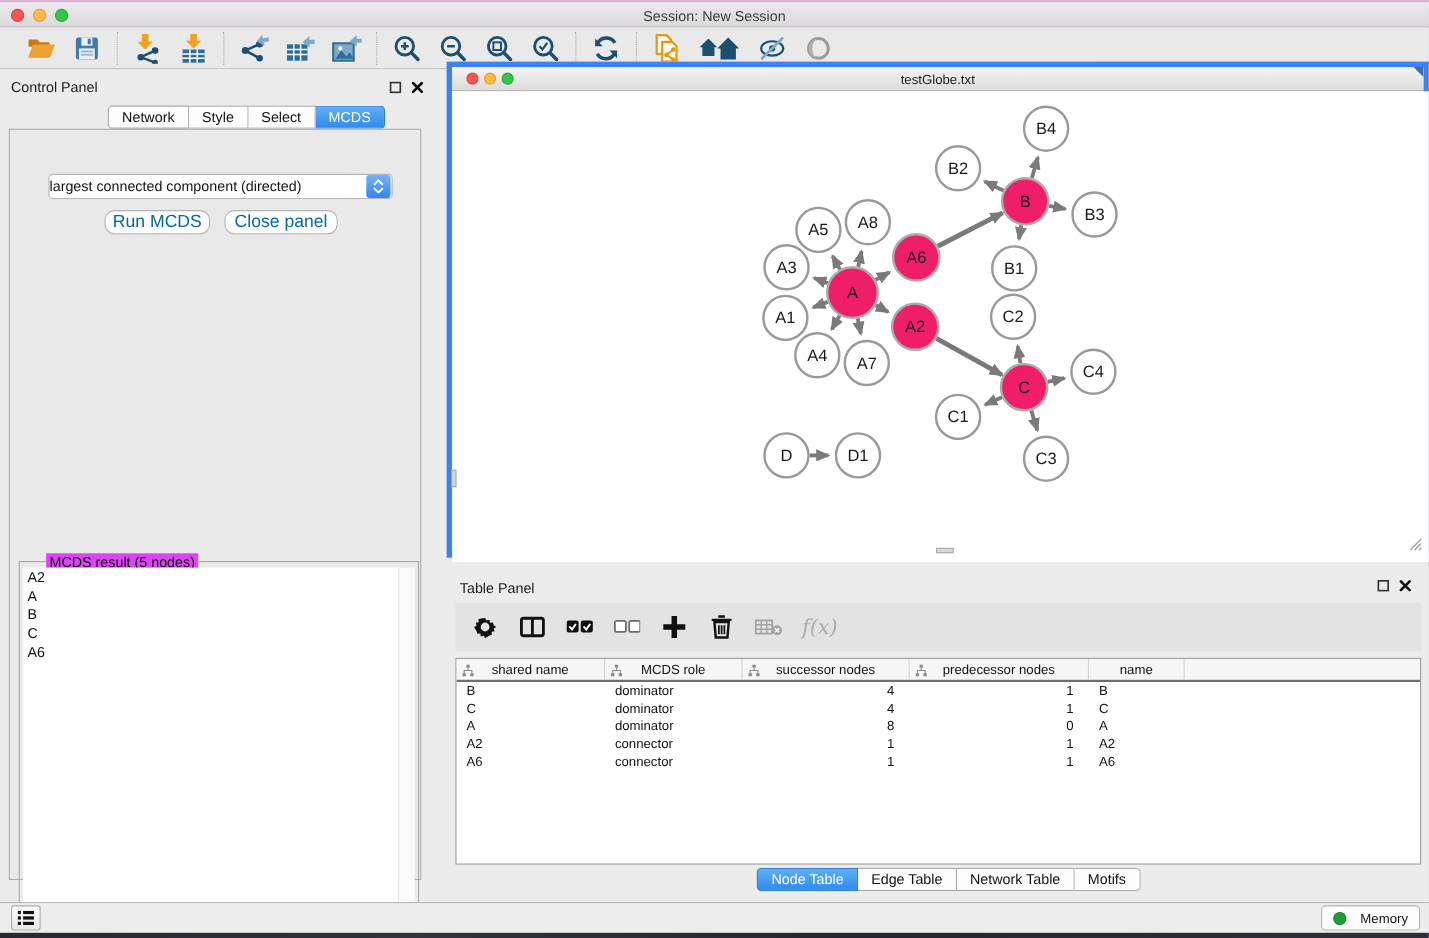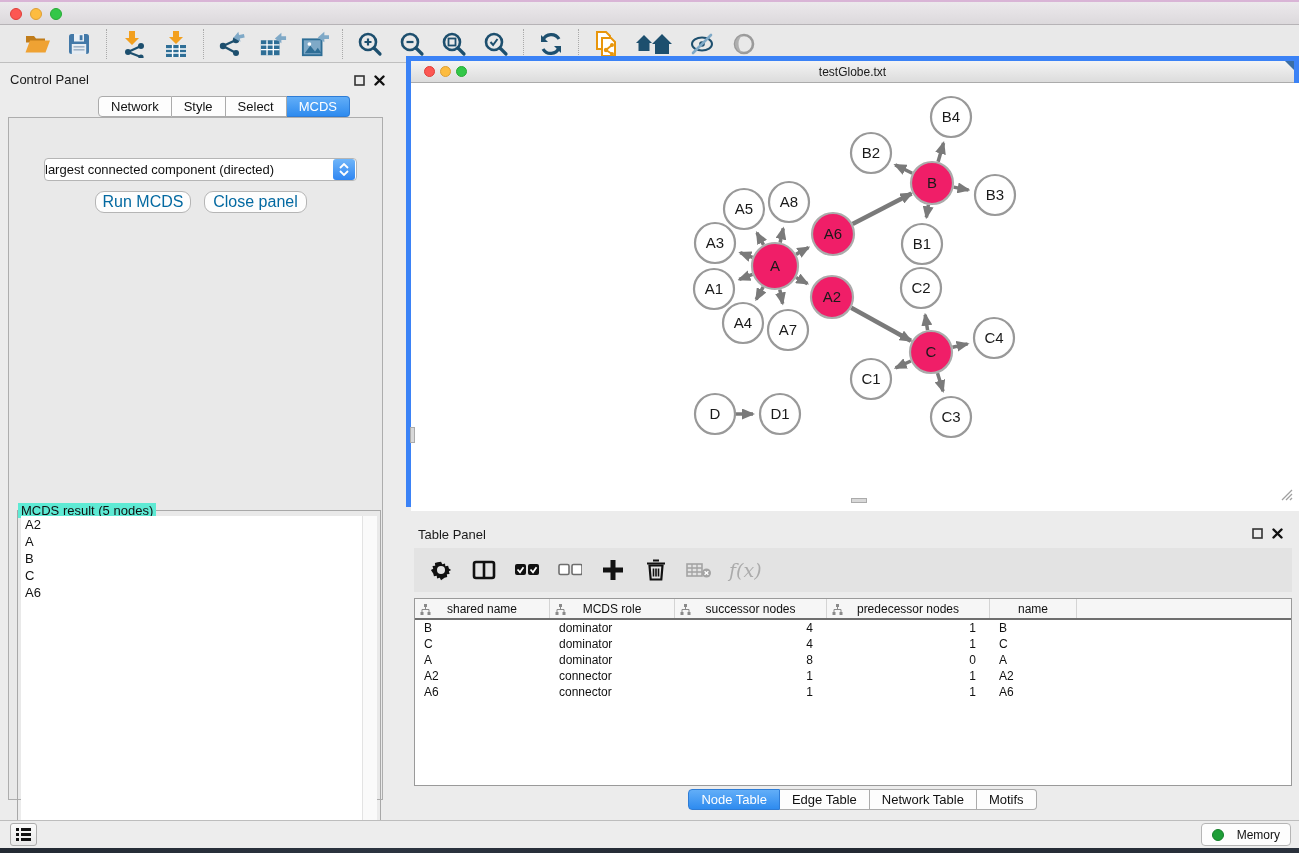--- a/index.html
+++ b/index.html
@@ -41,21 +41,21 @@
   .cp-body { position:absolute; left:8px; top:54px; width:375px; height:683px; background:#E9E9E9; border:1px solid #ADADAD; }
   .opt-label { position:absolute; left:0; width:100%; top:22px; text-align:center; font-size:13px; color:#111; }
   .dropdown { position:absolute; left:35px; top:40px; width:313px; height:23px; background:#fff;
     border:1px solid #B5B5B5; border-radius:4px; display:flex; align-items:center; cursor:pointer; }
   .dd-value { flex:1; font-size:13px; color:#111; padding-left:0; white-space:nowrap; overflow:hidden; }
   .dd-step { width:22px; height:21px; border-radius:3px; background:linear-gradient(#6FB5F9,#2F86F2);
     display:flex; flex-direction:column; align-items:center; justify-content:center; gap:1px; margin-right:1px; }
   .btn { position:absolute; height:22px; background:#FDFDFD; border:1px solid #B5B5B5; border-radius:9px;
     font-size:16px; color:#0369a1; display:flex; align-items:center; justify-content:center; cursor:pointer; }
   .fieldset { position:absolute; left:8px; top:392px; width:364px; height:340px; border:1px solid #A8A8A8; }
-  .fs-legend { position:absolute; left:0; top:-8px; background:#5eead4; padding:0 3px; font-size:13px; color:#111; }
+  .fs-legend { position:absolute; left:24px; top:-8px; background:#d946ef; padding:0 3px; font-size:13px; color:#111; }
   .fs-list { position:absolute; left:3px; top:5px; right:17px; bottom:3px; background:#fff; border-right:1px solid #E3E3E3; overflow:hidden; }
   .fs-scroll { position:absolute; top:5px; right:3px; bottom:3px; width:14px; background:#FAFAFA; }
   .fs-item { font-size:13px; color:#111; padding:1px 0 1px 4px; line-height:15px; }
 
   
   .netwin { position:absolute; left:406px; top:56px; width:893px; height:451px; background:#fef9c3; border:5px solid #3b82f6; }
   .nw-titlebar { position:absolute; left:0; top:0; right:0; height:22px;
     background:linear-gradient(#F4F4F4,#DCDCDC); border-bottom:1px solid #ABABAB; }
   .nw-dots { position:absolute; left:13px; top:5px; display:flex; gap:5px; }
   .nw-dot { width:11px; height:11px; border-radius:50%; }
@@ -101,20 +101,21 @@
 <body>
 
 <div id="app">
 
   <div class="titlebar">
     <div class="tl-dots">
       <span class="tl-dot tl-red"></span>
       <span class="tl-dot tl-yel"></span>
       <span class="tl-dot tl-grn"></span>
     </div>
+    <div class="tl-title">Session: New Session</div>
   </div>
 
   <div class="toolbar">
     <div class="tb-group">
       <span class="tb-btn">
         <svg width="27" height="24" viewBox="0 0 27 24">
             <path d="M2 4 h8 l2 2.5 h9 v4 H2 z" fill="#C07C1A"></path>
             <path d="M1.5 20.5 L6 8.5 h20 l-4.5 12 z" fill="#EFA233"></path>
           </svg>
       </span>

